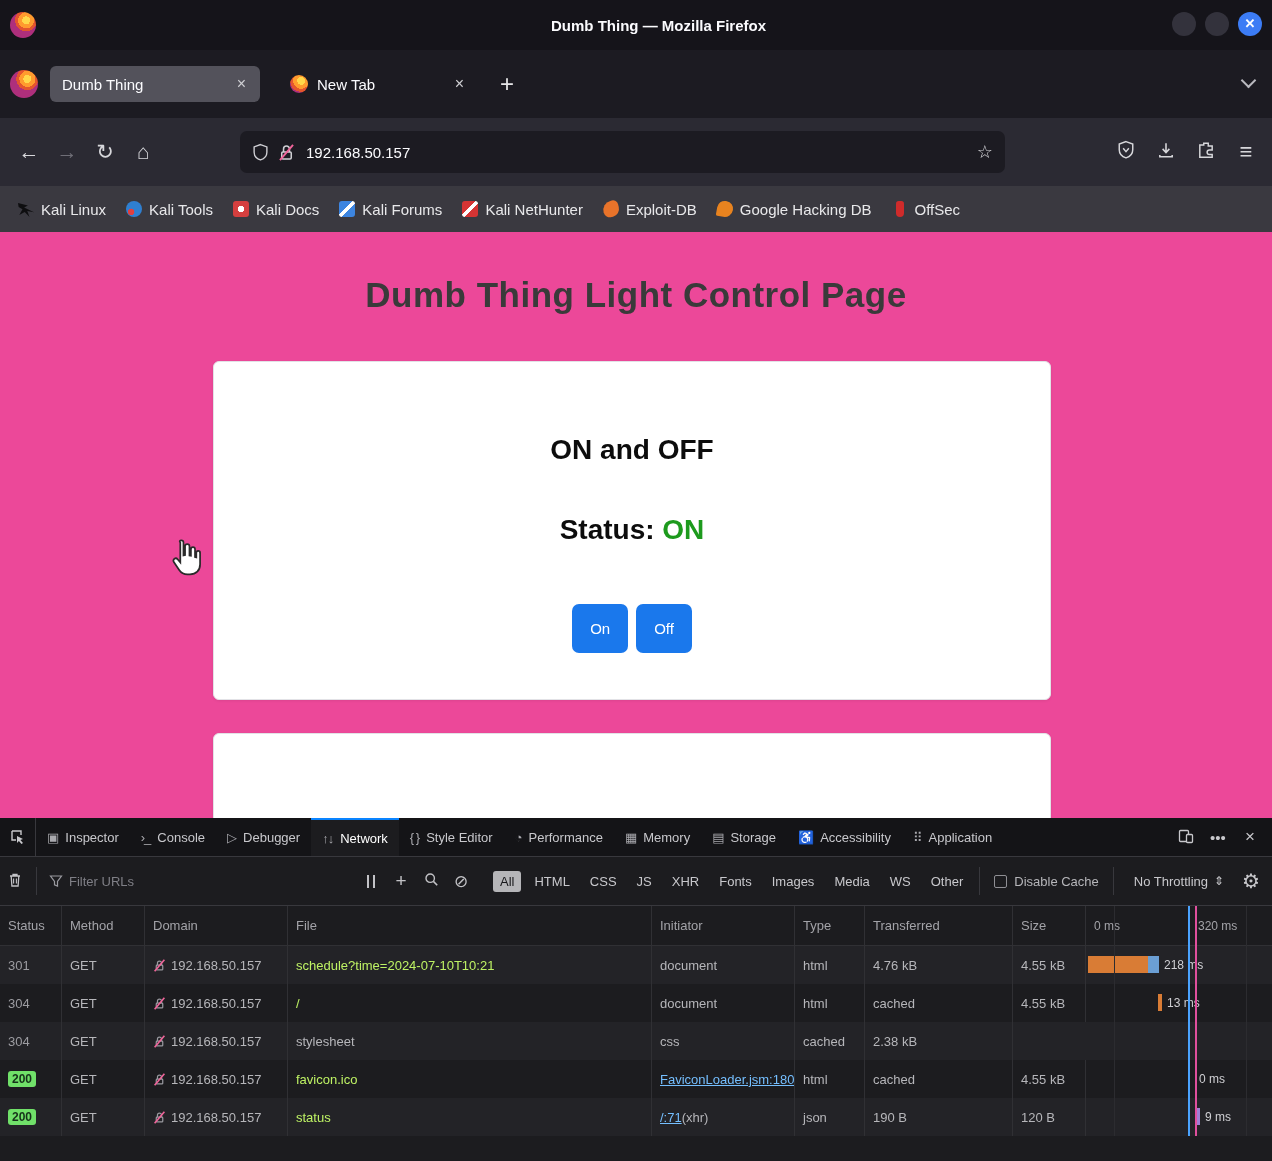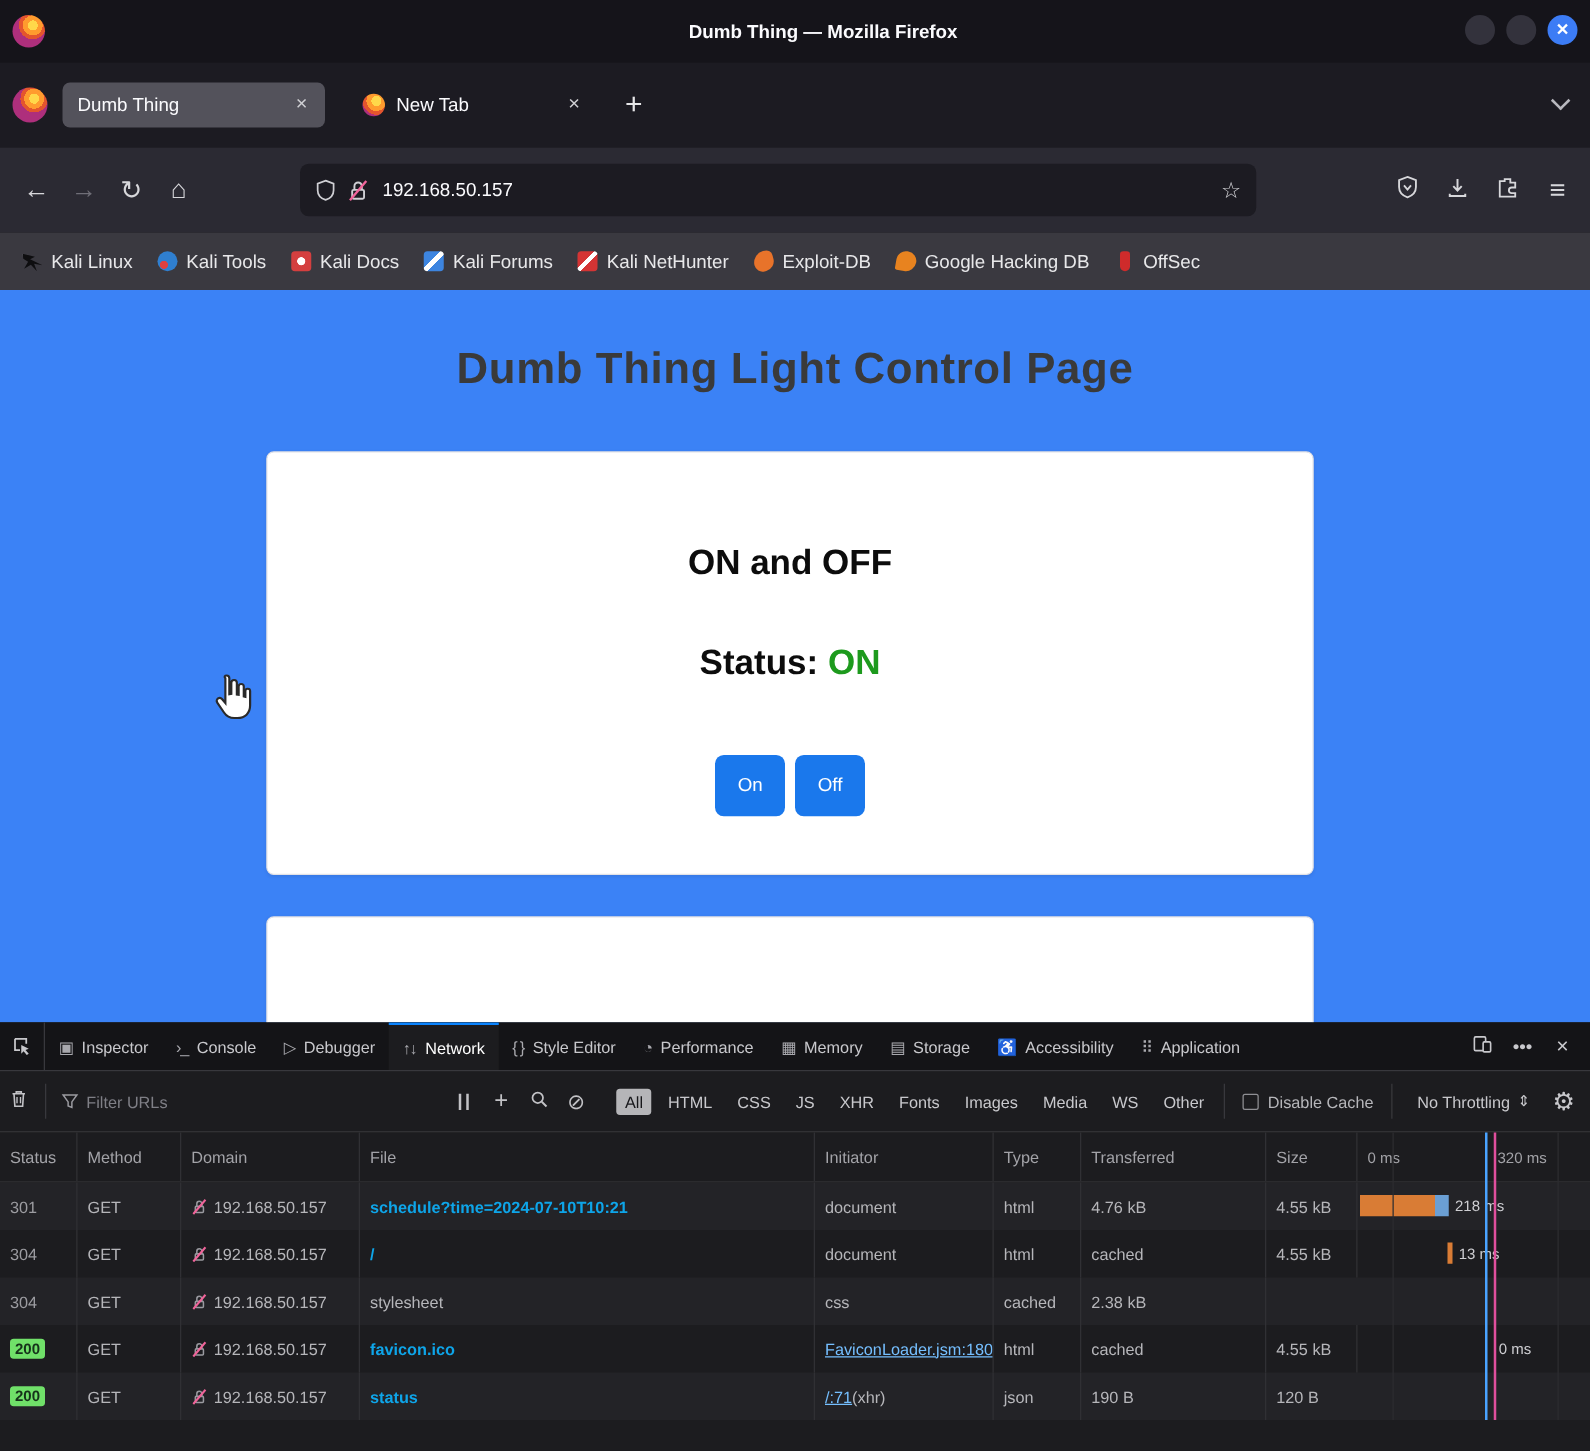--- a/index.html
+++ b/index.html
@@ -61,21 +61,21 @@
   .bmi-kali-tools { border-radius:50%; background:radial-gradient(circle at 32% 68%, #e04040 0 3px, #2f7fd0 3.5px); }
   .bmi-kali-docs { border-radius:3px; background:radial-gradient(circle at 50% 50%, #fff 0 3px, #d43f3f 3.5px); }
   .bmi-kali-forums { border-radius:3px; background:linear-gradient(135deg, #3d85e0 42%, #fff 42% 58%, #3d85e0 58%); }
   .bmi-kali-nethunter { border-radius:3px; background:linear-gradient(135deg, #d43434 42%, #fff 42% 58%, #d43434 58%); }
   .bmi-exploit-db { background:#e8732a; border-radius:65% 35% 55% 45%; transform:rotate(-15deg); }
   .bmi-google-hacking-db { background:#e8831f; border-radius:50% 50% 55% 10%; transform:rotate(10deg); }
   .bmi-offsec { width:8px; margin:0 4px; background:#cf2b2b; border-radius:4px 4px 6px 6px; }
 
   
   .content { position:absolute; left:0; top:232px; width:1272px; height:586px;
-    background:#3b82f6; overflow:hidden; }
+    background:#ec4899; overflow:hidden; }
   .page-heading { text-align:center; margin-top:43px; font-size:35px; font-weight:bold;
     color:#3a3a3a; letter-spacing:0.5px; }
   .card { position:absolute; left:213px; width:838px; background:#fff;
     border:1px solid #e2e2e6; border-radius:6px; box-shadow:0 1px 3px rgba(0,0,0,.07); }
   .card1 { top:129px; height:339px; text-align:center; }
   .card2 { top:501px; height:120px; }
   .card-title { margin-top:72px; font-size:28px; font-weight:bold; color:#0c0c0c; }
   .status-line { margin-top:48px; font-size:28px; font-weight:bold; color:#0c0c0c; }
   .status-on { color:#1d9a1d; }
   .btn-row { margin-top:58px; display:flex; justify-content:center; gap:8px; }
@@ -116,21 +116,21 @@
   .dt-grid > div { padding:0 8px; height:100%; display:flex; align-items:center;
     border-right:1px solid #303034; overflow:hidden; white-space:nowrap; }
   .dt-grid > div:last-child { border-right:none; }
   .dt-header { height:40px; background:#1c1c1f; border-bottom:1px solid #303034; color:#a3a3a8; }
   .dt-header.dt-grid { height:40px; }
   .dt-row:nth-child(odd) { background:#232327; }
   .dt-row:nth-child(even) { background:#1c1c1f; }
   .c-status { color:#9c9ca1; }
   .badge-green { background:#70e069; color:#16321a; border-radius:3px; padding:1px 4px;
     font-weight:bold; font-size:12px; }
-  .c-file { color:#0ea5e9;font-weight:bold; }
+  .c-file { color:#bef264; }
   .dom-lock { flex:none; margin-right:5px; }
   .init-link { color:#75bfff; text-decoration:underline; }
   .wf-cell { position:relative; padding:0 !important; }
   .wf-bar { position:absolute; top:10px; height:17px; display:flex; }
   .wf-seg { height:100%; }
   .wf-time { position:absolute; top:0; height:38px; line-height:38px; color:#cfcfd3; font-size:12px; }
   .tl-label { color:#a3a3a8; font-size:12px; }
   .tl-end { position:absolute; left:112px; }
   .marker { position:absolute; top:0; width:2px; height:230px; z-index:3; }
   .marker-blue { left:1188px; background:#4aa3ff; }
@@ -533,20 +533,26 @@
         <path d="M5.5 7.5V5a2.5 2.5 0 0 1 5 0v2.5" fill="none" stroke="#9a9aa0" stroke-width="1.5"></path>
         <line x1="2" y1="15" x2="14" y2="1" stroke="#f0649a" stroke-width="2"></line>
       </svg>
       <span class="dom-text">192.168.50.157</span>
     </div>
     <div class="c-file">status</div>
     <div class="c-init"><span class="init-link">/:71</span> (xhr)</div>
     <div class="c-type">json</div>
     <div class="c-xfer">190 B</div>
     <div class="c-size">120 B</div>
+    <div class="wf-cell">
+      <span class="wf-bar" style="left: 111px;">
+                <span class="wf-seg" style="width: 3px; background: rgb(159, 127, 212);"></span>
+              </span>
+              <span class="wf-time" style="left: 119px;">9 ms</span>
+    </div>
   </div>
 </div>
       <div class="gridline" style="left:1114px"></div>
       <div class="gridline" style="left:1246px"></div>
       <div class="marker marker-blue"></div>
       <div class="marker marker-pink"></div>
     </div>
   </div>
 </div>
 

